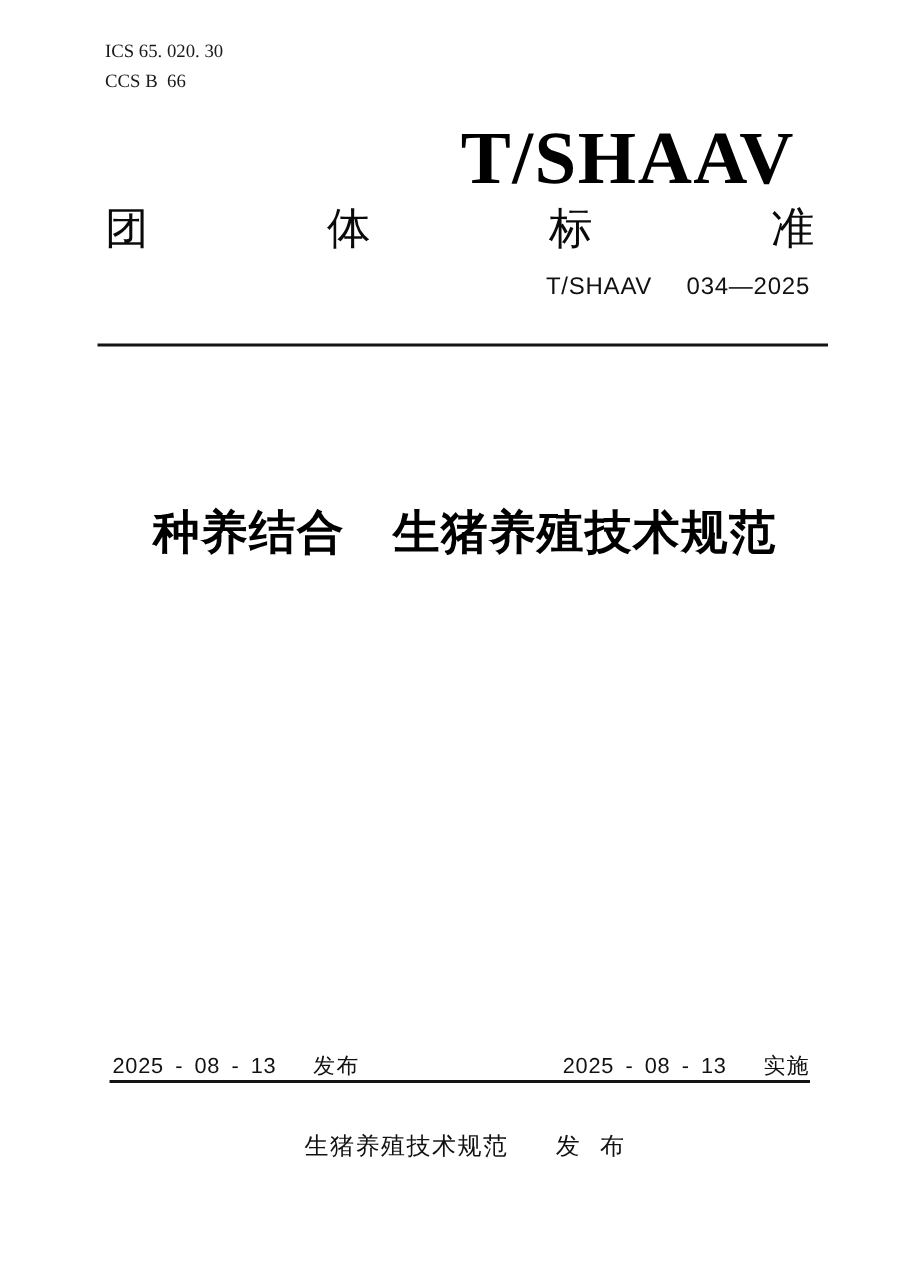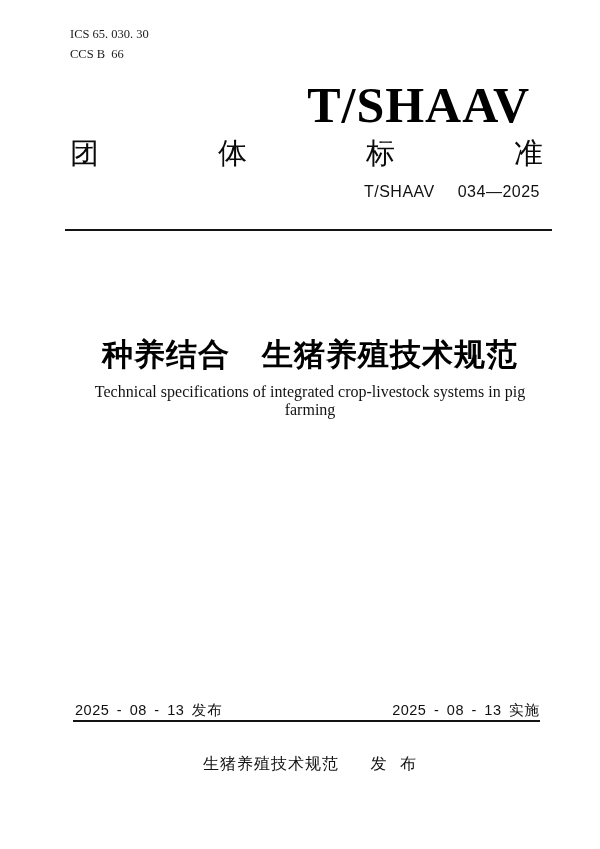--- a/index.html
+++ b/index.html
@@ -68,36 +68,36 @@
     position:absolute;left:73px;top:720px;
     width:467px;height:2px;background:#141414;
   }
   .dates-row{
     position:absolute;left:75px;right:60px;top:701px;
     display:flex;justify-content:space-between;
     font-size:14.5px;color:#111;
     letter-spacing:0.5px;
   }
   .dates-row .date{word-spacing:3px;}
-  .dates-row .label{margin-left:3px;letter-spacing:1px;}
+  .dates-row .label{margin-left:20px;letter-spacing:1px;}
 
   .publisher-row{
     position:absolute;left:70px;right:50px;top:754px;
     text-align:center;
     font-size:16px;color:#111;
     letter-spacing:1px;
   }
   .publisher-row .publish-label{margin-left:26px;word-spacing:7px;}
 </style>
 </head>
 <body>
 
 <div class="page">
 
-  <div class="ics-code pre">ICS 65. 030. 30</div>
+  <div class="ics-code pre">ICS 65. 020. 30</div>
 
   <div class="ccs-code pre">CCS B  66</div>
 
   <div class="logo">T/SHAAV</div>
 
   <div class="standard-type">
     <span>团</span>
     <span>体</span>
     <span>标</span>
     <span>准</span>
@@ -105,21 +105,20 @@
 
   <div class="standard-number">
     <span class="desig pre">T/SHAAV</span>
     <span class="num pre">034—2025</span>
   </div>
 
   <div class="rule-top"></div>
 
   <div class="title-cn">种养结合　生猪养殖技术规范</div>
 
-  <div class="title-en">Technical specifications of integrated crop-livestock systems in pig farming</div>
 
   <div class="dates-row">
     <div>
       <span class="date pre">2025 - 08 - 13</span>
       <span class="label">发布</span>
     </div>
     <div>
       <span class="date pre">2025 - 08 - 13</span>
       <span class="label">实施</span>
     </div>

